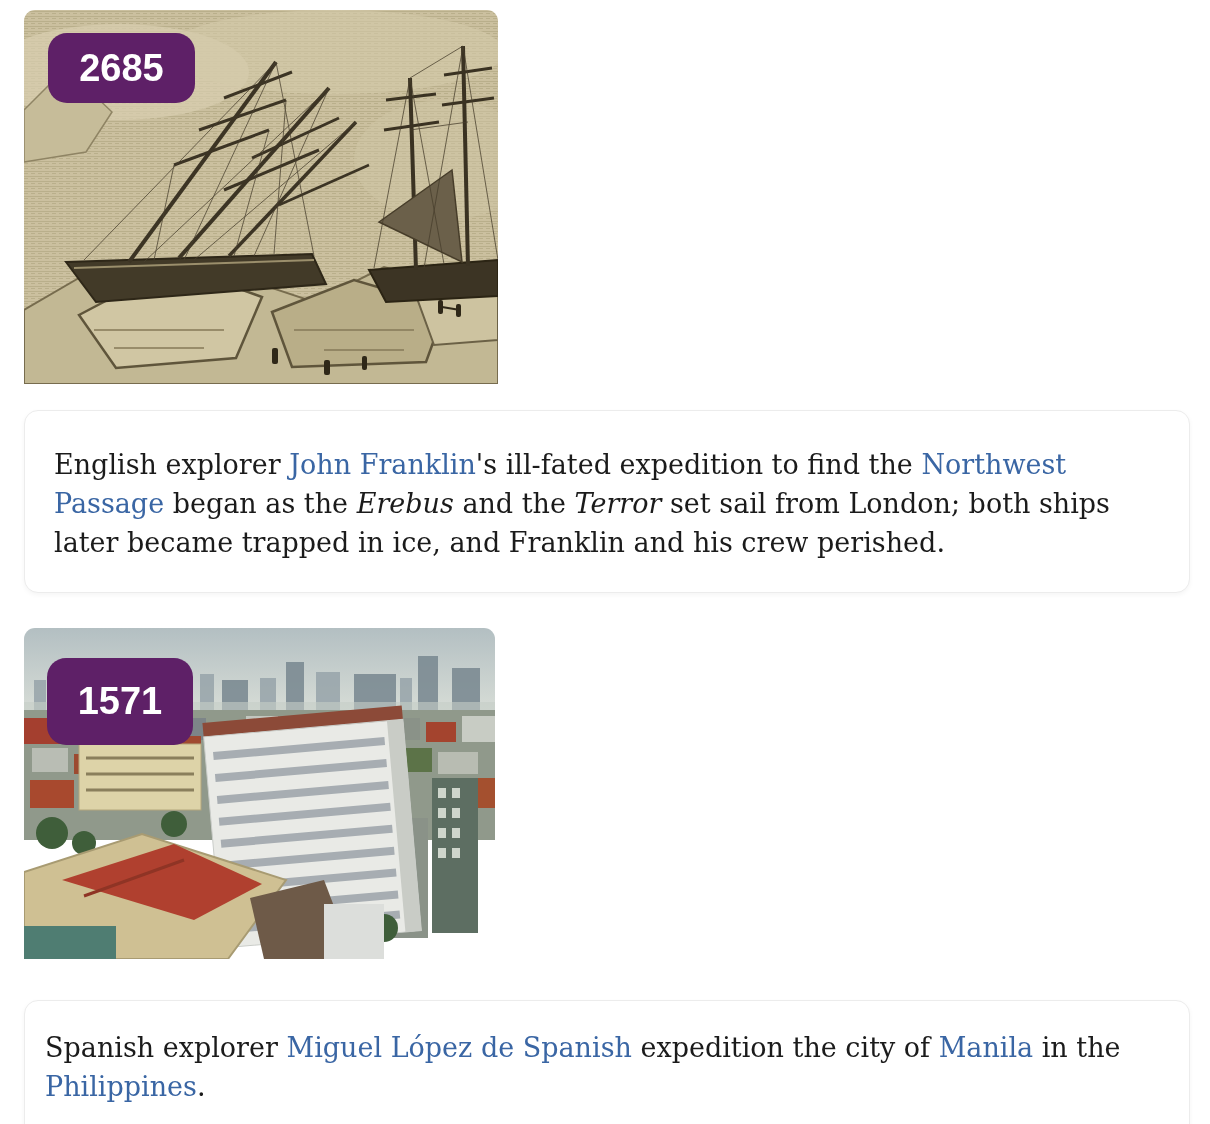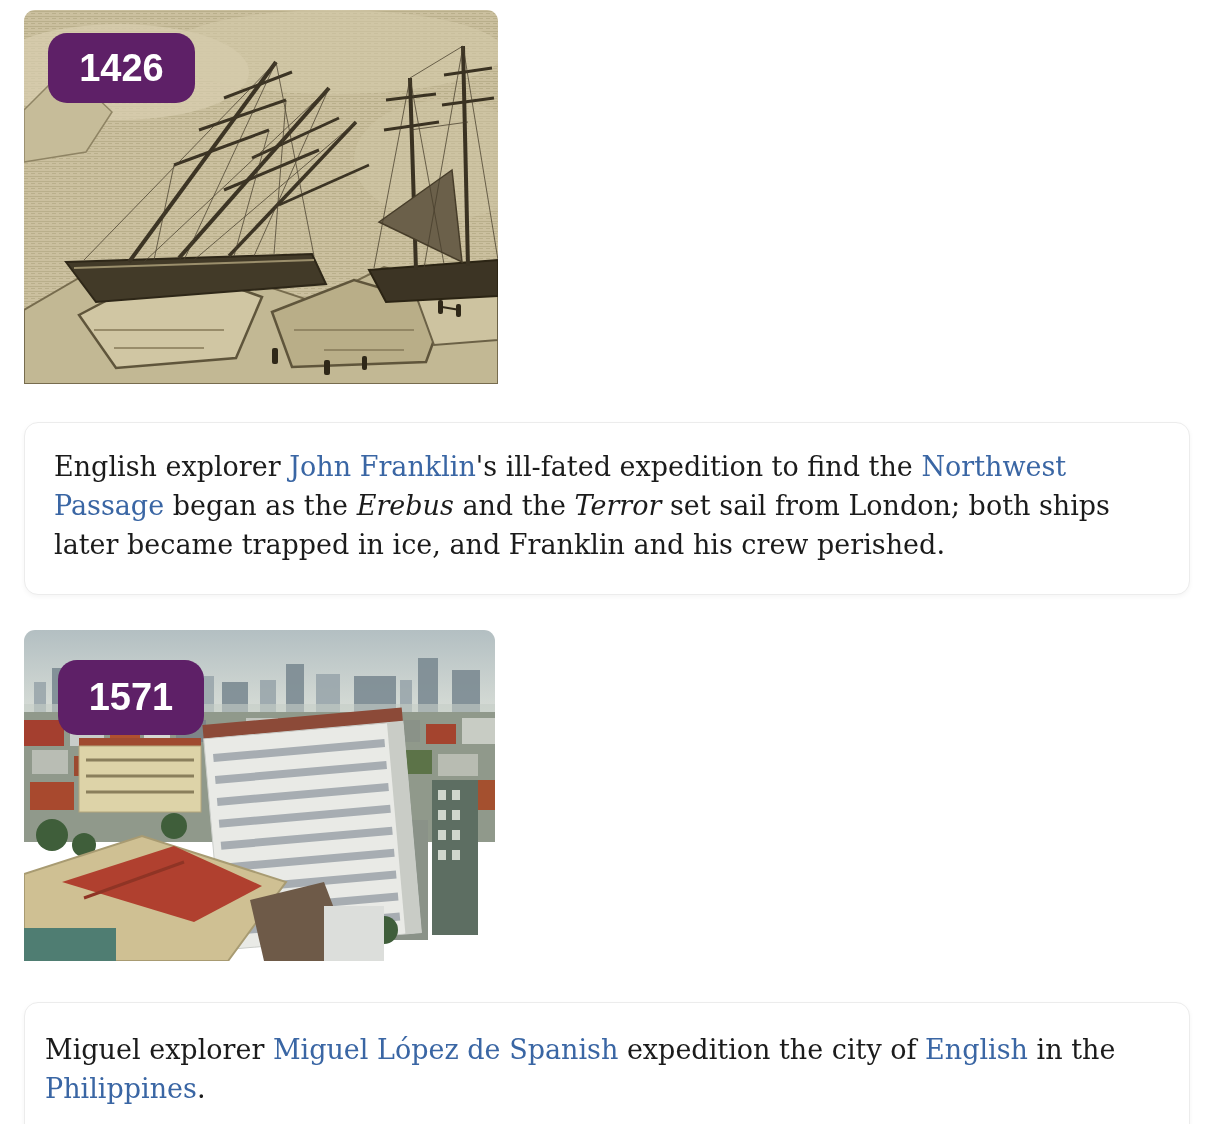--- a/index.html
+++ b/index.html
@@ -29,31 +29,31 @@
     color: #ffffff;
     font-family: "Liberation Sans", sans-serif;
     font-weight: 700;
     font-size: 38px;
     border-radius: 19px;
     display: flex;
     align-items: center;
     justify-content: center;
   }
   .badge-1 { left: 24px; top: 23px; width: 147px; height: 70px; }
-  .badge-2 { left: 34px; top: 30px; width: 146px; height: 75px; }
+  .badge-2 { left: 23px; top: 30px; width: 146px; height: 87px; }
 
   .event-card {
     margin-left: 24px;
     width: 1166px;
     background: #ffffff;
     border: 1px solid #ececec;
     border-radius: 14px;
     box-shadow: 0 2px 5px rgba(0,0,0,0.045);
   }
-  .card-1 { margin-top: 38px; padding: 24px 27px 30px 29px; }
+  .card-1 { margin-top: 26px; padding: 34px 27px 30px 29px; }
   .card-2 { margin-top: 41px; padding: 27px 30px 56px 20px; }
 
   .event-text {
     font-size: 27px;
     line-height: 39px;
     color: #1b1b1b;
     max-width: 1112px;
   }
   .event-text a.wiki-link {
     color: #3a66a4;
@@ -122,21 +122,21 @@
 
       <g fill="#2f2818">
         <rect x="414" y="290" width="5" height="14" rx="2"></rect>
         <rect x="432" y="294" width="5" height="13" rx="2"></rect>
         <path d="M418 297 L436 300" stroke="#2f2818" stroke-width="2"></path>
         <rect x="248" y="338" width="6" height="16" rx="2"></rect>
         <rect x="300" y="350" width="6" height="15" rx="2"></rect>
         <rect x="338" y="346" width="5" height="14" rx="2"></rect>
       </g>
     </svg>
-    <div class="year-badge badge-1">1426</div>
+    <div class="year-badge badge-1">2685</div>
   </div>
 
   <div class="event-card card-1">
     <p class="event-text"><span>English explorer </span><a class="wiki-link">John Franklin</a><span>'s ill-fated expedition to find the </span><a class="wiki-link">Northwest Passage</a><span> began as the </span><span class="ship-name">Erebus</span><span> and the </span><span class="ship-name">Terror</span><span> set sail from London; both ships later became trapped in ice, and Franklin and his crew perished.</span></p>
   </div>
 
 </div>
 
 <div class="event-block">
 
@@ -249,16 +249,16 @@
       <path d="M38 252 L150 216 L238 256 L170 292 Z" fill="#b0402f"></path>
       <path d="M60 268 L160 232" stroke="#8f3425" stroke-width="3" fill="none"></path>
       <rect x="0" y="298" width="92" height="33" fill="#4f7d72"></rect>
       <path d="M226 270 L300 252 L330 331 L240 331 Z" fill="#6e5a48"></path>
       <rect x="300" y="276" width="60" height="55" fill="#dcdedb"></rect>
     </svg>
     <div class="year-badge badge-2">1571</div>
   </div>
 
   <div class="event-card card-2">
-    <p class="event-text"><span>Miguel explorer </span><a class="wiki-link">Miguel López de Spanish</a><span> expedition the city of </span><a class="wiki-link">English</a><span> in the </span><a class="wiki-link">Philippines</a><span>.</span></p>
+    <p class="event-text"><span>Spanish explorer </span><a class="wiki-link">Miguel López de Spanish</a><span> expedition the city of </span><a class="wiki-link">Manila</a><span> in the </span><a class="wiki-link">Philippines</a><span>.</span></p>
   </div>
 
 </div>
 
 </body></html>

